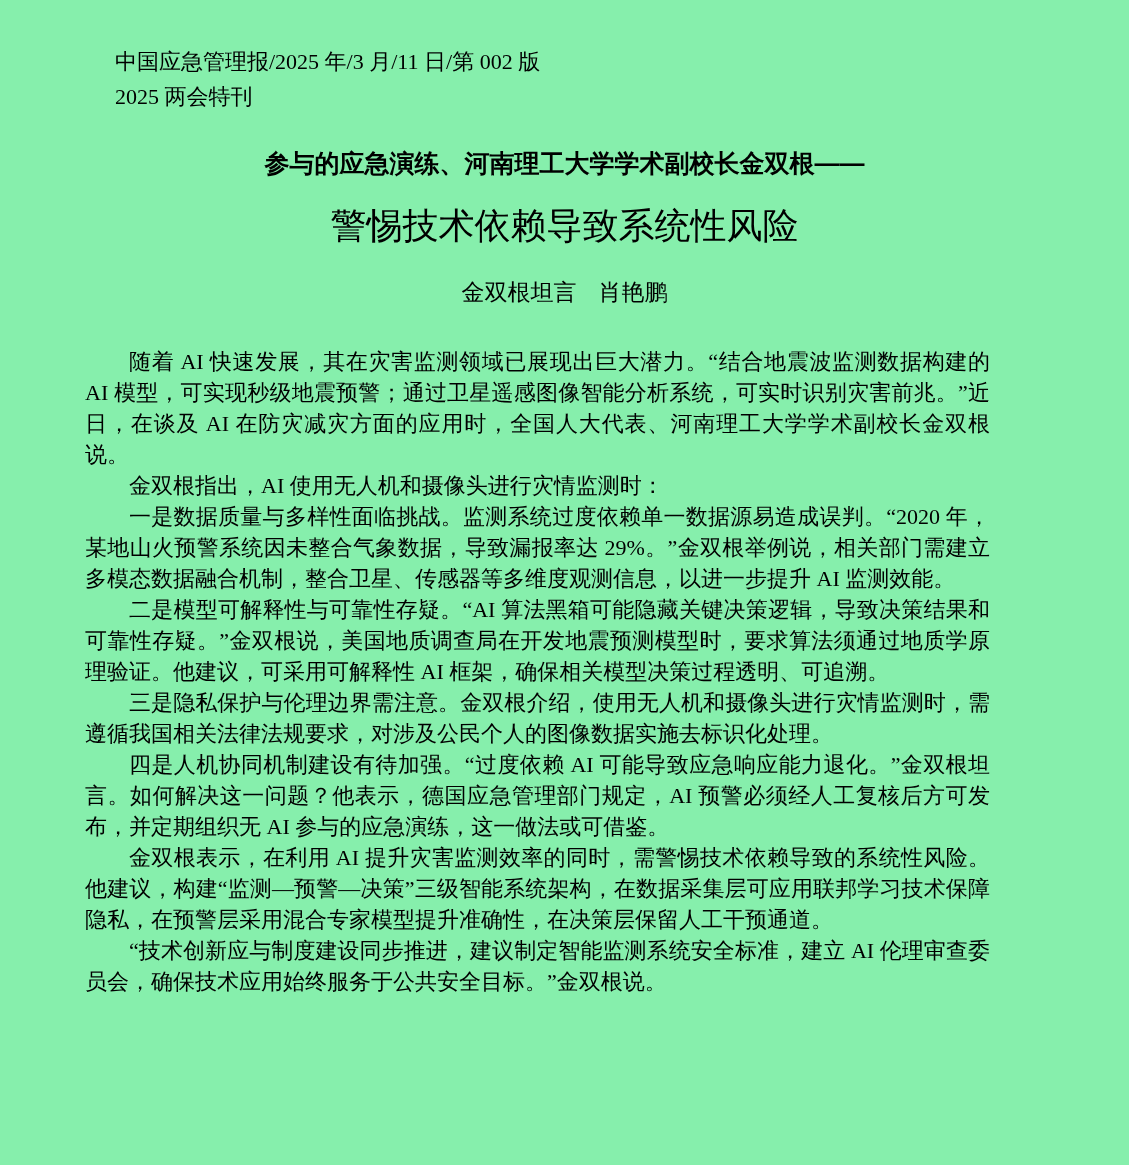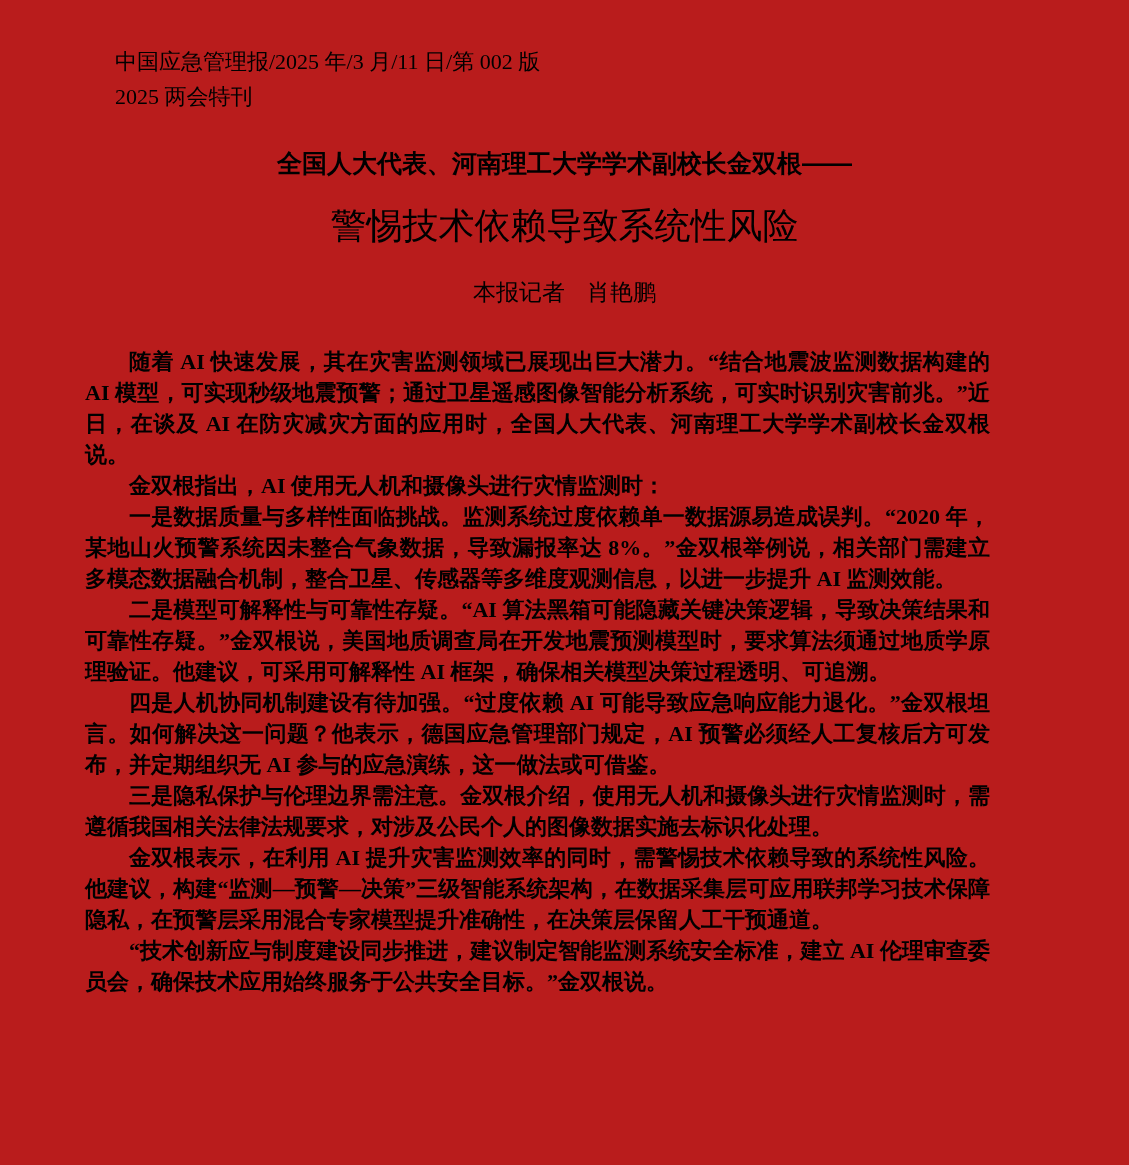--- a/index.html
+++ b/index.html
@@ -2,21 +2,21 @@
 <html lang="zh"><head>
 <meta charset="utf-8">
 <style>
   * { margin: 0; padding: 0; box-sizing: border-box; }
   html, body { background: #ffffff; }
   .page {
     position: relative;
     width: 1129px;
     height: 1165px;
     margin: 0 auto;
-    background: #b91c1c;
+    background: #86efac;
     color: #000000;
     font-family: "Liberation Serif", "DejaVu Serif", serif;
     overflow: hidden;
     padding-top: 44px;
   }
   .masthead {
     margin-left: 115px;
     margin-right: 100px;
     font-size: 22px;
     line-height: 35px;
@@ -49,49 +49,48 @@
   }
   .byline .reporter { margin-left: 0.95em; text-align: center; }
   .article-body {
     margin-top: 41px;
     margin-left: 85px;
     margin-right: 139px; 
     font-size: 22px;
     line-height: 31px;
     text-align: justify;
     color: #000000;
-    font-weight: bold;
   }
   .article-body p {
     text-indent: 2em;
     margin: 0;
   }
 </style>
 </head>
 <body>
 
 <div class="page">
 
   <div class="masthead">
     <div>中国应急管理报/2025 年/3 月/11 日/第 002 版</div>
     <div>2025 两会特刊</div>
   </div>
 
-  <div class="kicker">全国人大代表、河南理工大学学术副校长金双根——</div>
+  <div class="kicker">参与的应急演练、河南理工大学学术副校长金双根——</div>
 
   <h1 class="main-title">警惕技术依赖导致系统性风险</h1>
 
   <div class="byline">
-    <span>本报记者</span><span class="reporter">肖艳鹏</span>
+    <span>金双根坦言</span><span class="reporter">肖艳鹏</span>
   </div>
 
   <div class="article-body">
     <p>随着 AI 快速发展，其在灾害监测领域已展现出巨大潜力。“结合地震波监测数据构建的 AI 模型，可实现秒级地震预警；通过卫星遥感图像智能分析系统，可实时识别灾害前兆。”近日，在谈及 AI 在防灾减灾方面的应用时，全国人大代表、河南理工大学学术副校长金双根说。</p>
     <p>金双根指出，AI 使用无人机和摄像头进行灾情监测时：</p>
-    <p>一是数据质量与多样性面临挑战。监测系统过度依赖单一数据源易造成误判。“2020 年，某地山火预警系统因未整合气象数据，导致漏报率达 8%。”金双根举例说，相关部门需建立多模态数据融合机制，整合卫星、传感器等多维度观测信息，以进一步提升 AI 监测效能。</p>
+    <p>一是数据质量与多样性面临挑战。监测系统过度依赖单一数据源易造成误判。“2020 年，某地山火预警系统因未整合气象数据，导致漏报率达 29%。”金双根举例说，相关部门需建立多模态数据融合机制，整合卫星、传感器等多维度观测信息，以进一步提升 AI 监测效能。</p>
     <p>二是模型可解释性与可靠性存疑。“AI 算法黑箱可能隐藏关键决策逻辑，导致决策结果和可靠性存疑。”金双根说，美国地质调查局在开发地震预测模型时，要求算法须通过地质学原理验证。他建议，可采用可解释性 AI 框架，确保相关模型决策过程透明、可追溯。</p>
+    <p>三是隐私保护与伦理边界需注意。金双根介绍，使用无人机和摄像头进行灾情监测时，需遵循我国相关法律法规要求，对涉及公民个人的图像数据实施去标识化处理。</p>
     <p>四是人机协同机制建设有待加强。“过度依赖 AI 可能导致应急响应能力退化。”金双根坦言。如何解决这一问题？他表示，德国应急管理部门规定，AI 预警必须经人工复核后方可发布，并定期组织无 AI 参与的应急演练，这一做法或可借鉴。</p>
-    <p>三是隐私保护与伦理边界需注意。金双根介绍，使用无人机和摄像头进行灾情监测时，需遵循我国相关法律法规要求，对涉及公民个人的图像数据实施去标识化处理。</p>
     <p>金双根表示，在利用 AI 提升灾害监测效率的同时，需警惕技术依赖导致的系统性风险。他建议，构建“监测—预警—决策”三级智能系统架构，在数据采集层可应用联邦学习技术保障隐私，在预警层采用混合专家模型提升准确性，在决策层保留人工干预通道。</p>
     <p>“技术创新应与制度建设同步推进，建议制定智能监测系统安全标准，建立 AI 伦理审查委员会，确保技术应用始终服务于公共安全目标。”金双根说。</p>
   </div>
 
 </div>
 
 </body></html>

